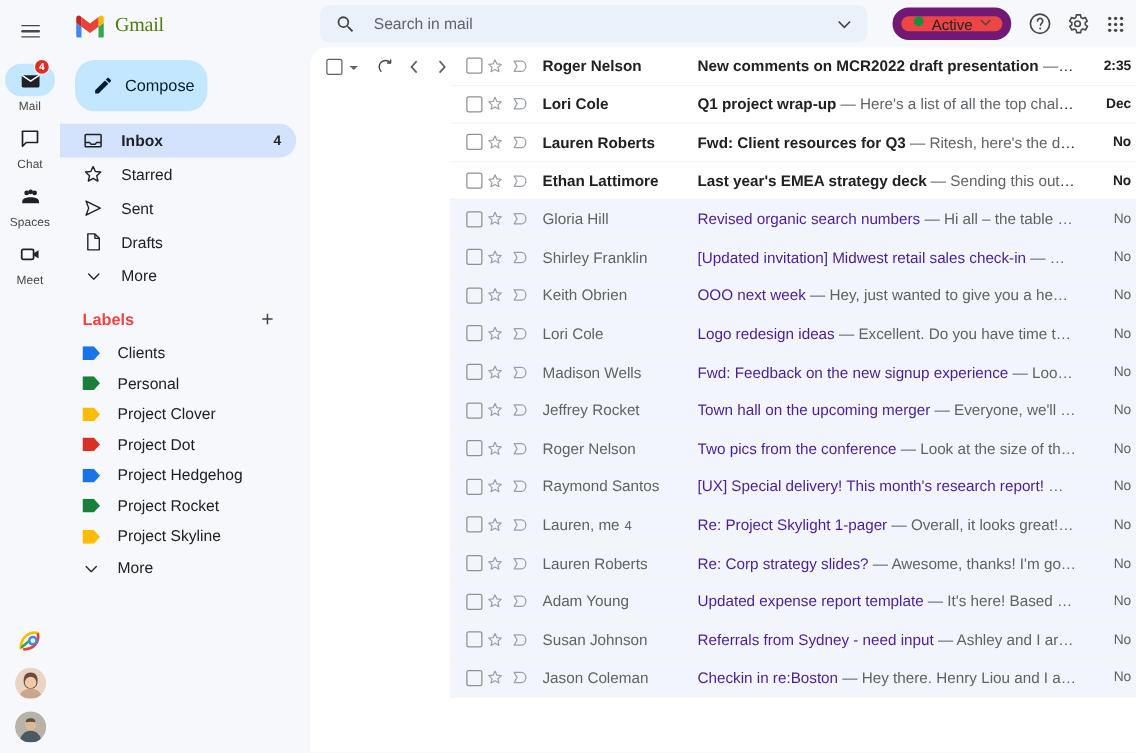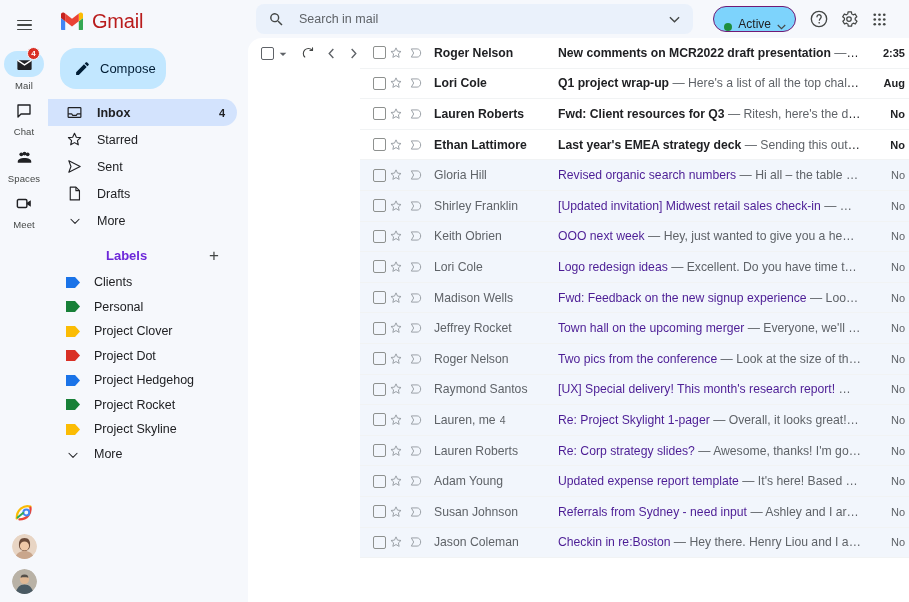--- a/index.html
+++ b/index.html
@@ -50,21 +50,21 @@
     display: flex; flex-direction: column; align-items: center; gap: 10px; }
   .avatar { width: 25px; height: 25px; border-radius: 50%; overflow: hidden; cursor: pointer; }
 
   
   .sidebar {
     width: 198px; flex: 0 0 198px;
     background: #f6f8fc; padding-top: 2px;
     overflow: hidden; position: relative;
   }
   .brand { display: flex; align-items: center; height: 38px; padding-left: 12px; gap: 8px; cursor: pointer; }
-  .brand-text { font-size: 20px; color: #b91c1c; letter-spacing: -.2px; }
+  .brand-text { font-size: 16px; color: #4d7c0f; letter-spacing: -.2px; font-family: Liberation Serif, serif; }
 
   .compose {
     margin: 8px 0 10px 12px;
     height: 41px; width: 106px;
     background: #c2e7ff; border-radius: 16px;
     display: flex; align-items: center; gap: 9px;
     padding-left: 14px; cursor: pointer; border: none;
     font-size: 13px; color: #001d35; font-family: inherit;
   }
 
@@ -76,49 +76,49 @@
   }
   .nav-item.active { background: #d3e3fd; font-weight: bold; align-items: center; }
   .nav-item .ni-label { flex: 1; }
   .nav-item .ni-count { font-size: 11px; font-weight: bold; padding-right: 12px; }
   .nav-ico { width: 17px; height: 17px; flex: 0 0 17px; display: flex; align-items: center; justify-content: center; }
 
   .labels-head {
     display: flex; align-items: center; justify-content: space-between;
     padding: 13px 18px 6px 18px; margin-right: 9px;
   }
-  .labels-title { font-size: 13px; color: #6d28d9; font-weight: bold; margin-left: 40px; }
+  .labels-title { font-size: 13px; color: #ef4444; font-weight: bold; }
   .plus { font-size: 17px; color: #444746; cursor: pointer; line-height: 1; }
 
   .label-item {
     display: flex; align-items: center; height: 24.5px;
     padding-left: 18px; gap: 14px; cursor: pointer;
     font-size: 12.5px; color: #202124; border-radius: 0 14px 14px 0; margin-right: 9px;
   }
   .label-tag { width: 14px; height: 11px; flex: 0 0 14px; }
 
   
   .main { flex: 1; display: flex; flex-direction: column; min-width: 0; background: #f6f8fc; }
 
-  .topbar { height: 38px; display: flex; align-items: center; gap: 0; padding-right: 13px; }
+  .topbar { height: 38px; display: flex; align-items: center; gap: 0; padding-right: 0; }
   .search {
     flex: 1; max-width: 570px; height: 30px; background: #eaf1fb;
     border-radius: 8px; display: flex; align-items: center;
     padding: 0 8px 0 12px; margin-left: 10px; cursor: text;
   }
   .search-input {
     flex: 1; border: none; background: transparent; outline: none;
     font-size: 12.5px; color: #202124; font-family: inherit; padding-left: 14px;
   }
   .search-input::placeholder { color: #5f6368; }
   .caret-btn { width: 22px; height: 22px; display: flex; align-items: center; justify-content: center; cursor: pointer; }
 
   .status-chip {
-    display: flex; align-items: flex-end; gap: 6px; height: 26px;
-    border: 1px solid #701a75; background: #7dd3fc; border-radius: 14px;
+    display: flex; align-items: flex-start; gap: 6px; height: 26px;
+    border: 7px solid #701a75; background: #ef4444; border-radius: 14px;
     padding: 0 9px 0 10px; margin-left: 20px; cursor: pointer;
     font-size: 12px; color: #202124;
   }
   .status-dot { width: 8px; height: 8px; border-radius: 50%; background: #1e8e3e; }
 
   .icon-btn { width: 30px; height: 30px; border-radius: 50%; display: flex;
     align-items: center; justify-content: center; cursor: pointer; flex: 0 0 auto; }
 
   .list-pane {
     flex: 1; background: #fff; border-radius: 14px 0 0 0;
@@ -449,21 +449,21 @@
                 <path d="M12 3.2l2.6 5.6 6 .6-4.5 4.1 1.3 6-5.4-3.1-5.4 3.1 1.3-6L3.4 9.4l6-.6z" fill="none" stroke="#9aa0a6" stroke-width="1.7" stroke-linejoin="round"></path>
               </svg>
             </span>
             <span class="r-ico">
               <svg width="14" height="14" viewBox="0 0 24 24">
                 <path d="M4 5h10c3.5 0 6 3 6 7s-2.5 7-6 7H4l4-7z" fill="none" stroke="#9aa0a6" stroke-width="1.7" stroke-linejoin="round"></path>
               </svg>
             </span>
             <span class="sender">Lori Cole</span>
             <span class="subject-cell"><span class="subj">Q1 project wrap-up</span><span class="snippet"> — Here's a list of all the top challenges and findings. Surpri...</span></span>
-            <span class="time">Aug</span>
+            <span class="time">Dec</span>
           </div>
           <div class="row unread">
             <span class="r-cbox"></span>
             <span class="r-ico">
               <svg width="14" height="14" viewBox="0 0 24 24">
                 <path d="M12 3.2l2.6 5.6 6 .6-4.5 4.1 1.3 6-5.4-3.1-5.4 3.1 1.3-6L3.4 9.4l6-.6z" fill="none" stroke="#9aa0a6" stroke-width="1.7" stroke-linejoin="round"></path>
               </svg>
             </span>
             <span class="r-ico">
               <svg width="14" height="14" viewBox="0 0 24 24">

